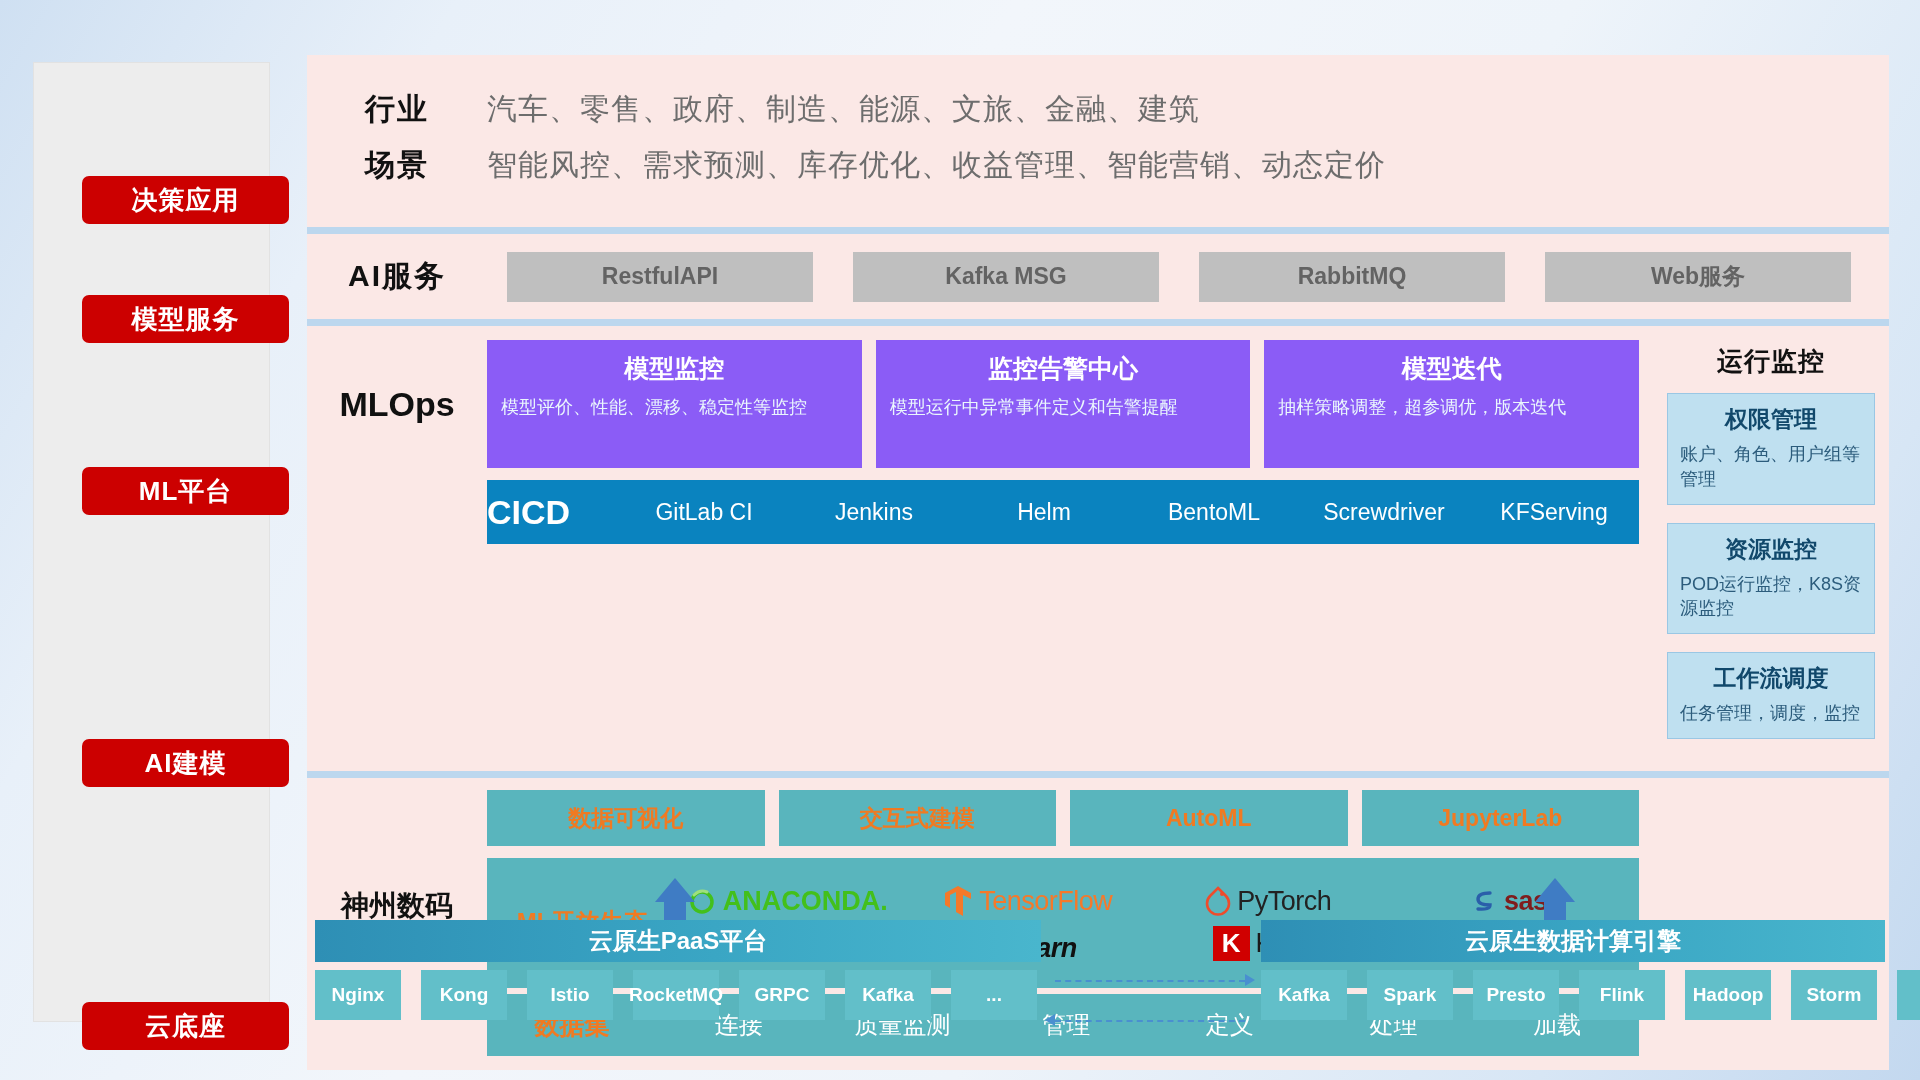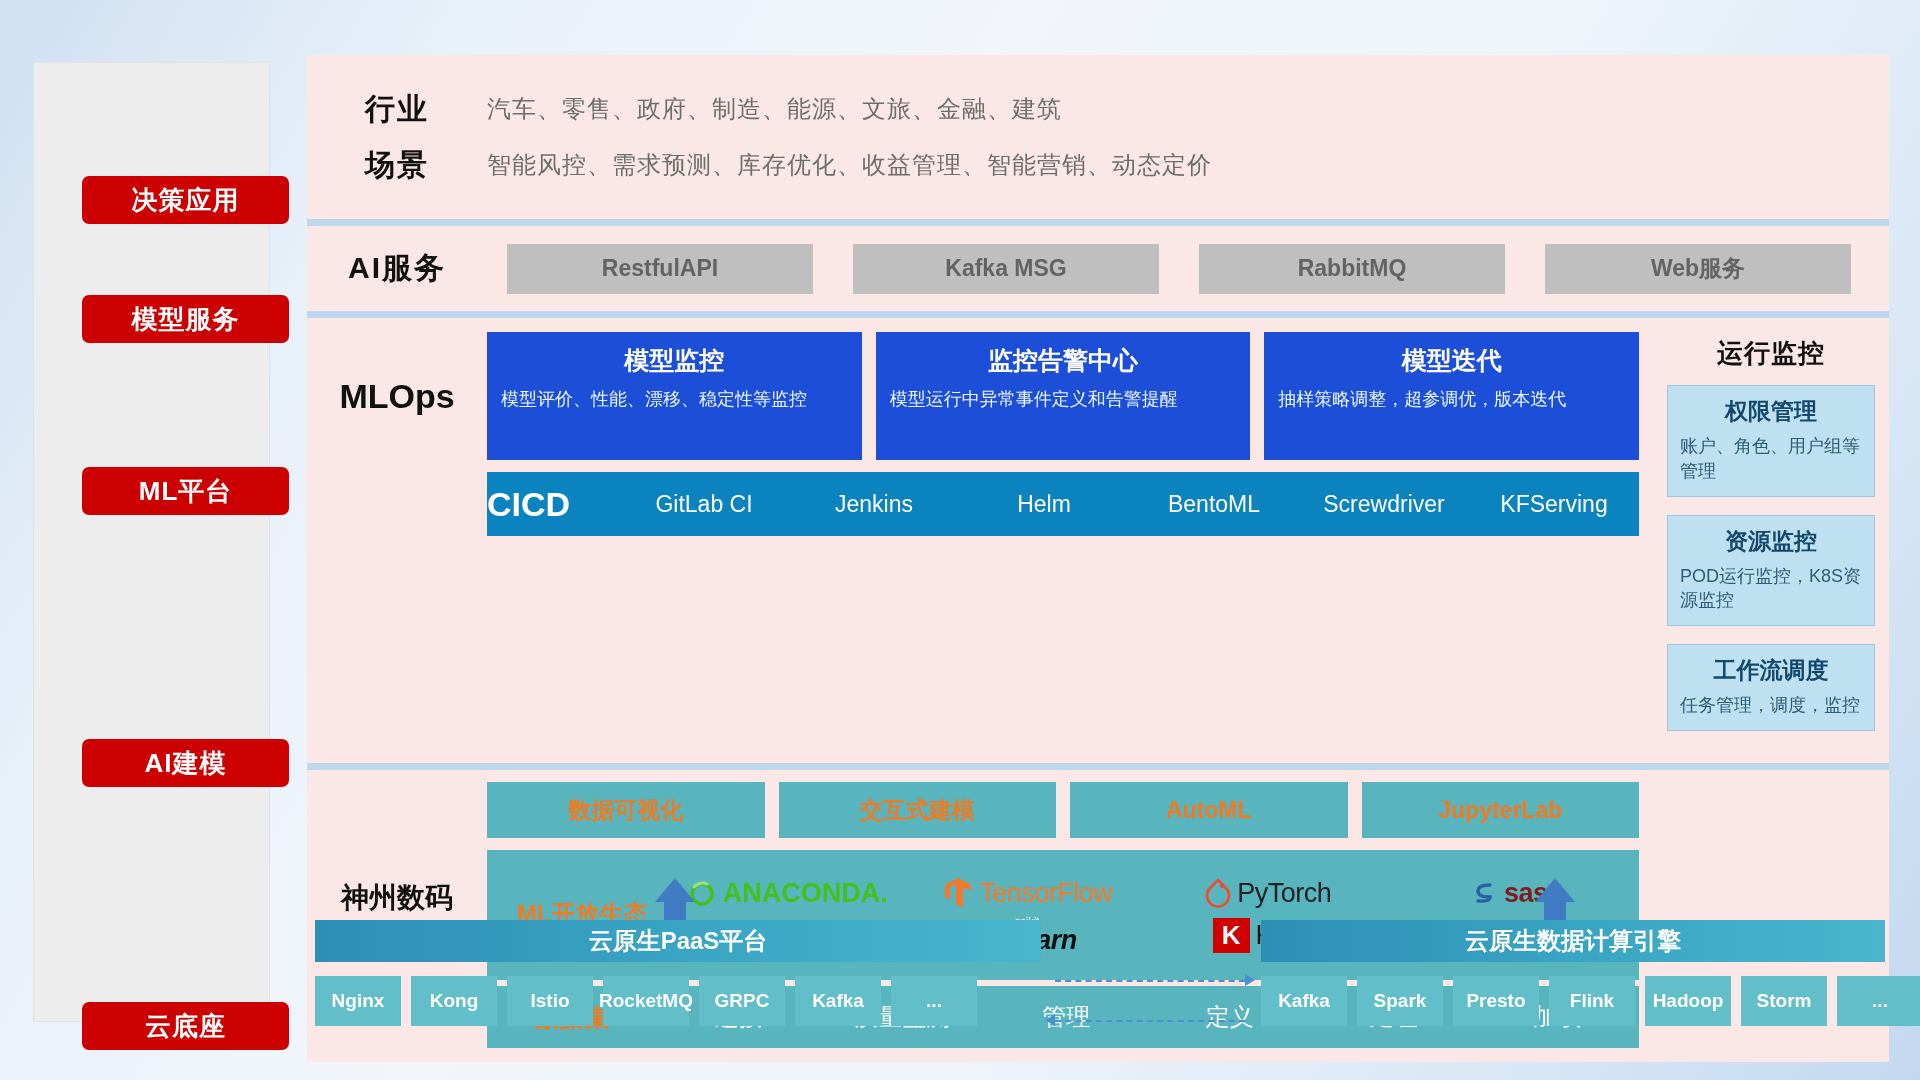--- a/index.html
+++ b/index.html
@@ -36,28 +36,28 @@
   .main { position: absolute; left: 307px; top: 55px; width: 1582px; }
 
   .band {
     background: #fbe8e6;
     border-top: 7px solid #bcd7ee;
     position: relative;
   }
   .band.first { border-top: none; }
 
   
-  .b1 { padding: 26px 0 26px 0; }
+  .b1 { padding: 26px 0 34px 0; }
   .kv-row { display: flex; align-items: center; height: 56px; }
   .kv-label {
     width: 180px; text-align: center; flex: none;
     font-size: 30px; font-weight: bold; color: #111;
     letter-spacing: 2px;
   }
-  .kv-value { font-size: 24px; color: #6d6d6d; letter-spacing: 1px; }
+  .kv-value { font-size: 30px; color: #6d6d6d; letter-spacing: 1px; }
 
   
   .b2 { display: flex; align-items: center; height: 92px; }
   .b2-label {
     width: 180px; flex: none; text-align: center;
     font-size: 30px; font-weight: bold; color: #111; letter-spacing: 2px;
   }
   .b2-items { display: flex; flex: 1; gap: 0; padding-right: 18px; }
   .svc-chip {
     flex: 1; margin: 0 20px; height: 50px;
@@ -70,21 +70,21 @@
   .b3 { display: flex; }
   .b3-left { width: 1340px; flex: none; padding: 14px 0 10px 0; }
   .mlops-row { display: flex; }
   .mlops-label {
     width: 180px; flex: none;
     display: flex; align-items: center; justify-content: center;
     font-size: 34px; font-weight: bold; color: #111;
   }
   .mlops-cards { flex: 1; display: flex; gap: 14px; padding-right: 8px; }
   .mlops-card {
-    flex: 1; background: #1d4ed8; color: #fff;
+    flex: 1; background: #8b5cf6; color: #fff;
     padding: 12px 14px 16px 14px; min-height: 128px;
   }
   .mlops-card .t {
     font-size: 25px; font-weight: bold; text-align: center; margin-bottom: 10px;
   }
   .mlops-card .d { font-size: 18px; line-height: 1.38; color: #eaf6fd; }
 
   .cicd-strip {
     margin: 12px 0 0 180px; margin-right: 8px;
     background: #0a83bf; height: 64px;
@@ -166,21 +166,21 @@
   
   .cloud-wrap { position: absolute; left: 307px; top: 880px; width: 1582px; height: 175px; }
   .cloud-bar {
     position: absolute; height: 42px;
     background: linear-gradient(90deg, #2e8fb5 0%, #3aa6c4 55%, #49b6cd 100%);
     color: #fff; font-size: 24px; font-weight: bold;
     display: flex; align-items: center; justify-content: center;
   }
   .bar-paas { left: 8px; top: 40px; width: 726px; }
   .bar-data { left: 954px; top: 40px; width: 624px; }
-  .chip-row { position: absolute; top: 96px; display: flex; gap: 10px; }
+  .chip-row { position: absolute; top: 90px; display: flex; gap: 20px; }
   .cbase-chip {
     background: #62bfc9; color: #ffffff; font-size: 19px; font-weight: bold;
     height: 50px; display: flex; align-items: center; justify-content: center;
     text-align: center; line-height: 1.1; padding: 0 6px;
   }
   .chips-left { left: 8px; }
   .chips-right { left: 954px; }
   .arrow-stem { position: absolute; background: #3f7cc4; }
   .arrow-head {
     position: absolute; width: 0; height: 0;

